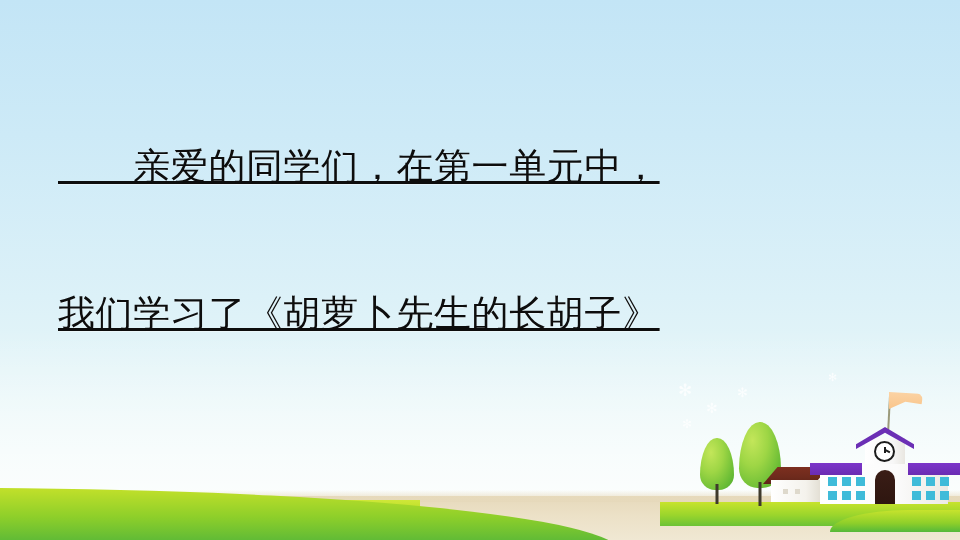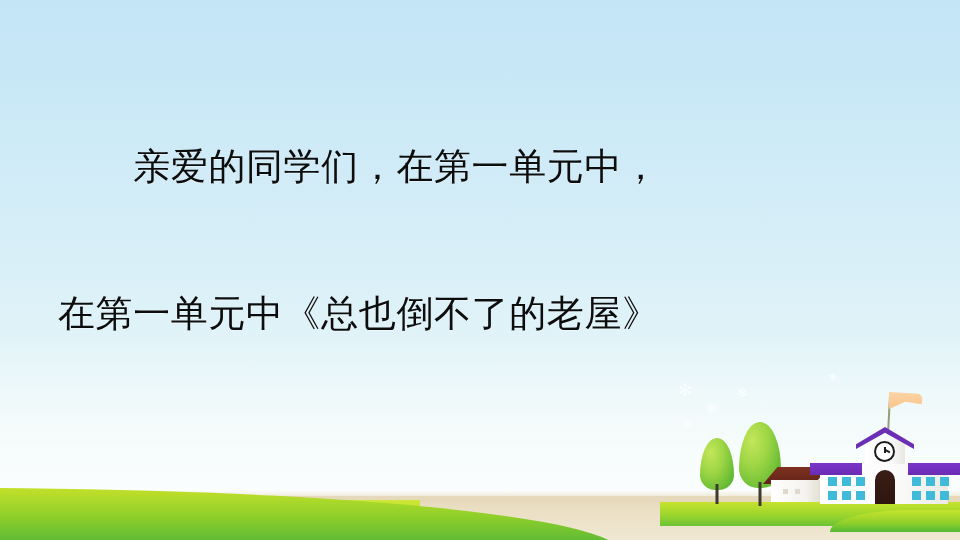--- a/index.html
+++ b/index.html
@@ -236,21 +236,21 @@
     top: 44px;
     width: 830px;
     color: #0d0d0d;
     font-family: "Liberation Serif", "DejaVu Serif", serif;
     font-size: 37px;
     line-height: 49px;
     letter-spacing: 0.6px;
     white-space: pre;
     text-shadow: 0 1px 0 rgba(255,255,255,0.35);
   }
-  .text-line { display: block; height: 49px; }
+  .text-line { display: block; height: 49px; text-decoration: underline; }
 </style>
 </head>
 <body>
 
 <div id="slide">
 
   <div class="sky"></div>
   <div class="sky-haze"></div>
 
   <div class="motif" style="left:678px; top:382px;">✻</div>
@@ -317,20 +317,20 @@
     <div class="win" style="left:92px;  bottom:18px;"></div>
     <div class="win" style="left:106px; bottom:18px;"></div>
     <div class="win" style="left:120px; bottom:18px;"></div>
     <div class="win" style="left:92px;  bottom:4px;"></div>
     <div class="win" style="left:106px; bottom:4px;"></div>
     <div class="win" style="left:120px; bottom:4px;"></div>
   </div>
 
   <div class="text-block">
     <span class="text-line">　　亲爱的同学们，在第一单元中，</span>
-    <span class="text-line">在第一单元中《总也倒不了的老屋》</span>
+    <span class="text-line">我们学习了《胡萝卜先生的长胡子》</span>
     
     
     
     
   </div>
 
 </div>
 
 </body></html>

